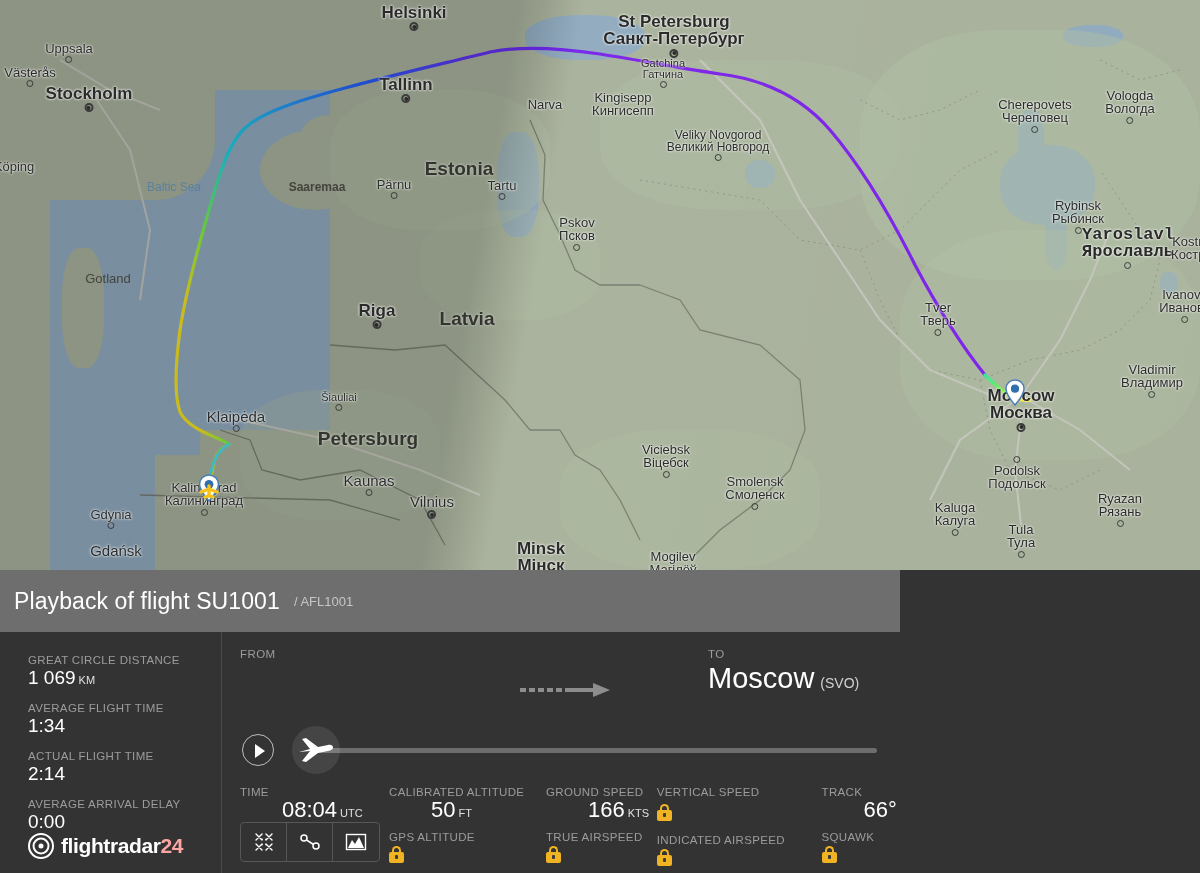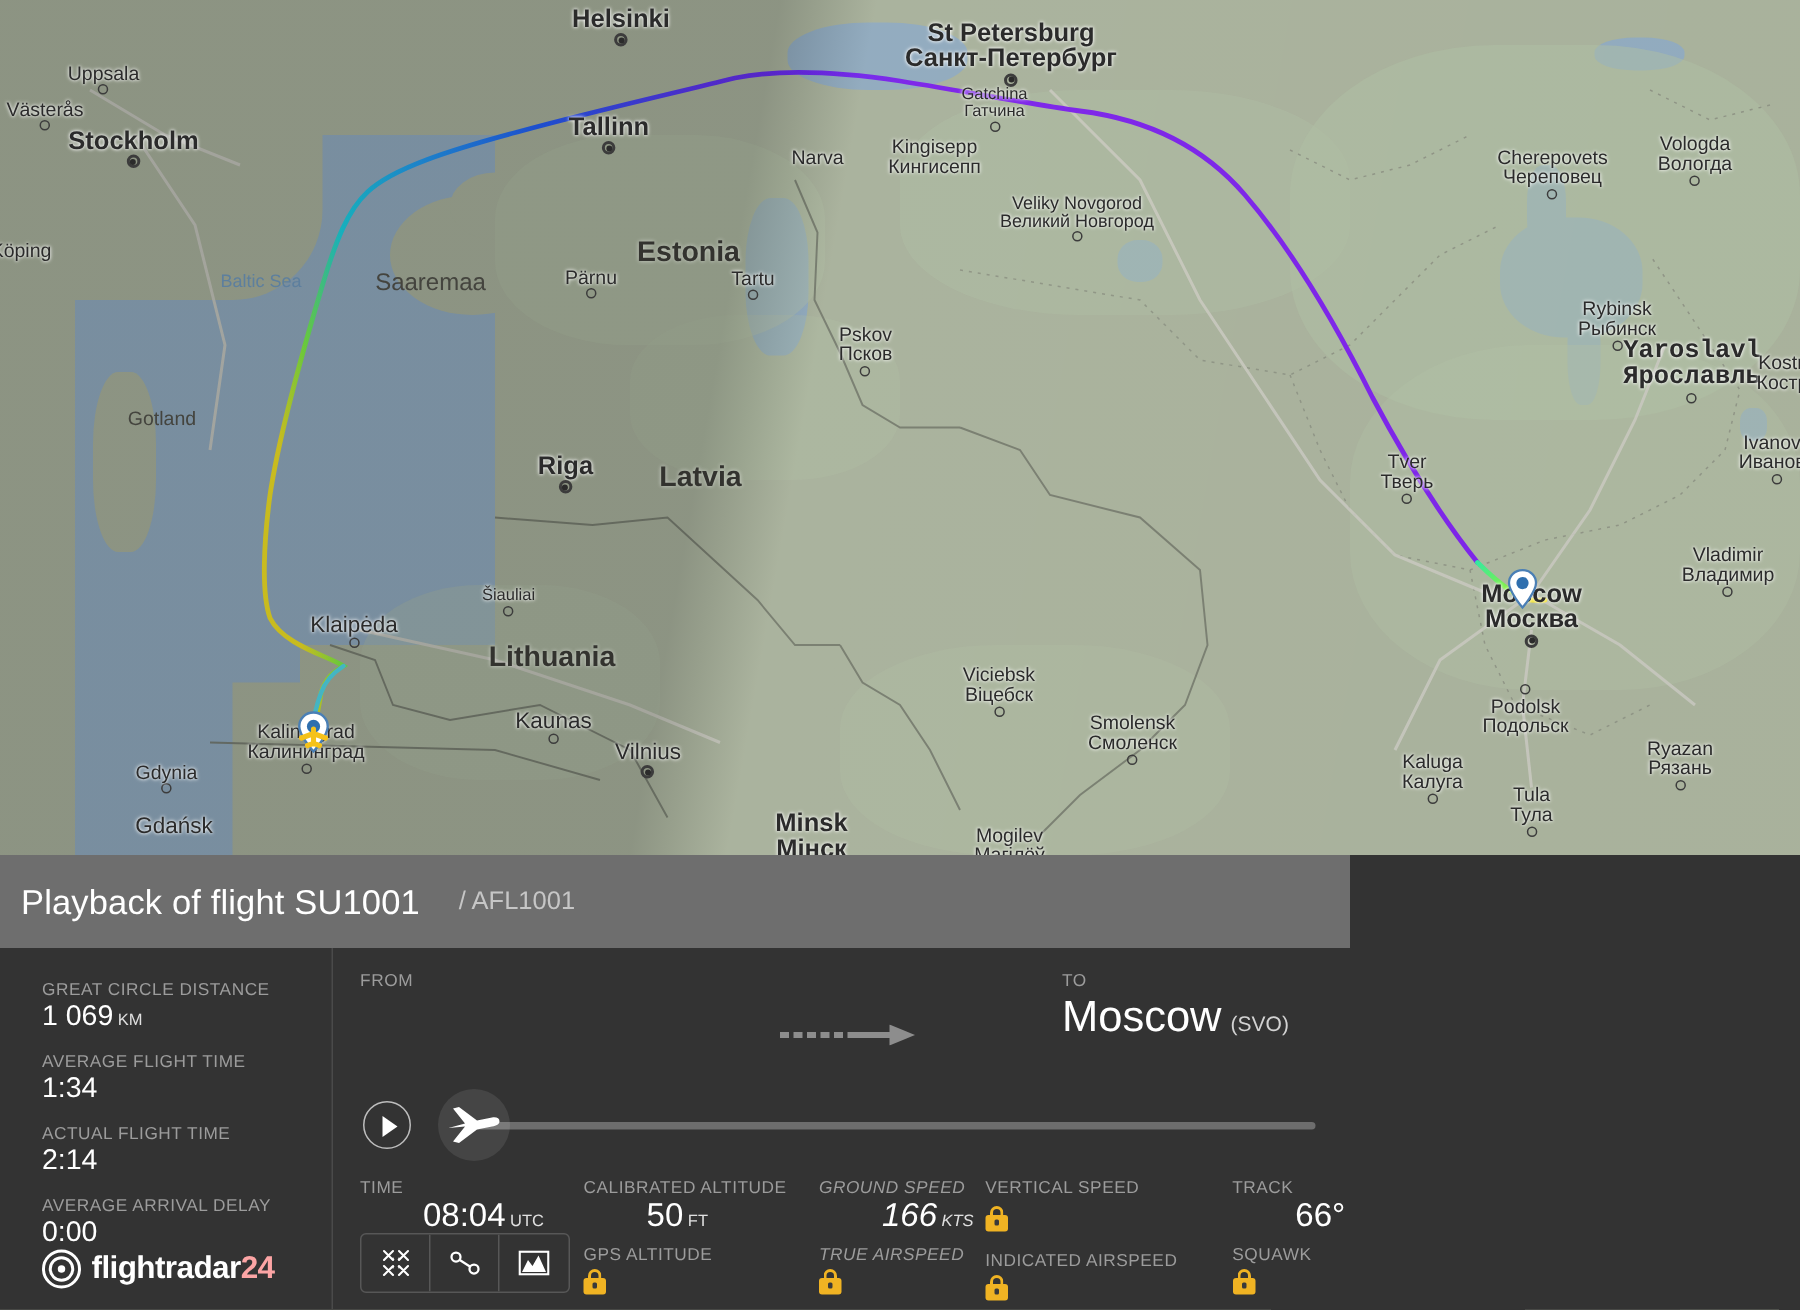--- a/index.html
+++ b/index.html
@@ -59,21 +59,21 @@
   #trail { position: absolute; left: 0; top: 0; }
 
   .planemark { position: absolute; }
 
   
   #headerbar {
     position: absolute; left: 0; top: 570px; width: 900px; height: 62px;
     background: #6e6e6e; display: flex; align-items: center; padding-left: 14px;
   }
   #headerbar .t1 { color: #ffffff; font-size: 23px; font-weight: 400; letter-spacing: .1px; }
-  #headerbar .t2 { color: #c6c6c6; font-size: 17px; margin-left: 26px; }
+  #headerbar .t2 { color: #c6c6c6; font-size: 13px; margin-left: 14px; }
 
   
   #bottom { position: absolute; left: 0; top: 632px; width: 1120px; height: 241px;
             background: #333333; }
 
   #statcol { position: absolute; left: 0; top: 0; width: 222px; height: 241px;
              border-right: 1px solid #4a4a4a; padding: 22px 0 0 28px; }
   .stat { margin-bottom: 13px; }
   .stat .lbl { color: #9c9c9c; font-size: 11.5px; letter-spacing: .35px; }
   .stat .val { color: #ffffff; font-size: 19px; font-weight: 300; margin-top: 1px; }
@@ -247,24 +247,24 @@
 
       <path d="M208,488 C209,478 211,470 214,462 C217,453 223,448 229,444" stroke="#4fd8e8" stroke-width="3" fill="none" stroke-linecap="round"></path>
     </svg>
 
     <div id="terminator"></div>
 
     <div class="sealabel" style="left:174px;top:180px;">Baltic Sea</div>
 
     <div class="country" style="left:459px;top:158px;">Estonia</div>
     <div class="country" style="left:467px;top:308px;">Latvia</div>
-    <div class="country" style="left:368px;top:428px;">Lithuania</div>
+    <div class="country" style="left:368px;top:428px;">Petersburg</div>
 
     <div class="region" style="left:108px;top:271px;font-size:13px;">Gotland</div>
-    <div class="region" style="left:287px;top:180px;font-size:16px;">Saaremaa</div>
+    <div class="region" style="left:317px;top:180px;font-size:12px;font-weight:bold;">Saaremaa</div>
 
     <div class="city sz-md" style="left:69px;top:42px;">
         <span class="nm">Uppsala</span>
         <span class="dot"></span>
       </div>
     <div class="city sz-md" style="left:30px;top:66px;">
         <span class="nm">Västerås</span>
         <span class="dot"></span>
       </div>
     <div class="city sz-xl" style="left:89px;top:85px;">
@@ -526,21 +526,21 @@
 
         <div class="tgroup" style="width:160px;">
           <div class="tlabel">CALIBRATED ALTITUDE</div>
           <div class="tvalue"><span>50</span><span class="unit">FT</span></div>
           <div class="sub">
             <div class="tlabel">GPS ALTITUDE</div>
             <span class="lock"><span class="shackle"></span><span class="body"></span></span>
           </div>
         </div>
 
-        <div class="tgroup" style="width:113px;font-style:italic;">
+        <div class="tgroup" style="width:113px;">
           <div class="tlabel">GROUND SPEED</div>
           <div class="tvalue"><span>166</span><span class="unit">KTS</span></div>
           <div class="sub">
             <div class="tlabel">TRUE AIRSPEED</div>
             <span class="lock"><span class="shackle"></span><span class="body"></span></span>
           </div>
         </div>
 
         <div class="tgroup" style="width:168px;">
           <div class="tlabel">VERTICAL SPEED</div>

